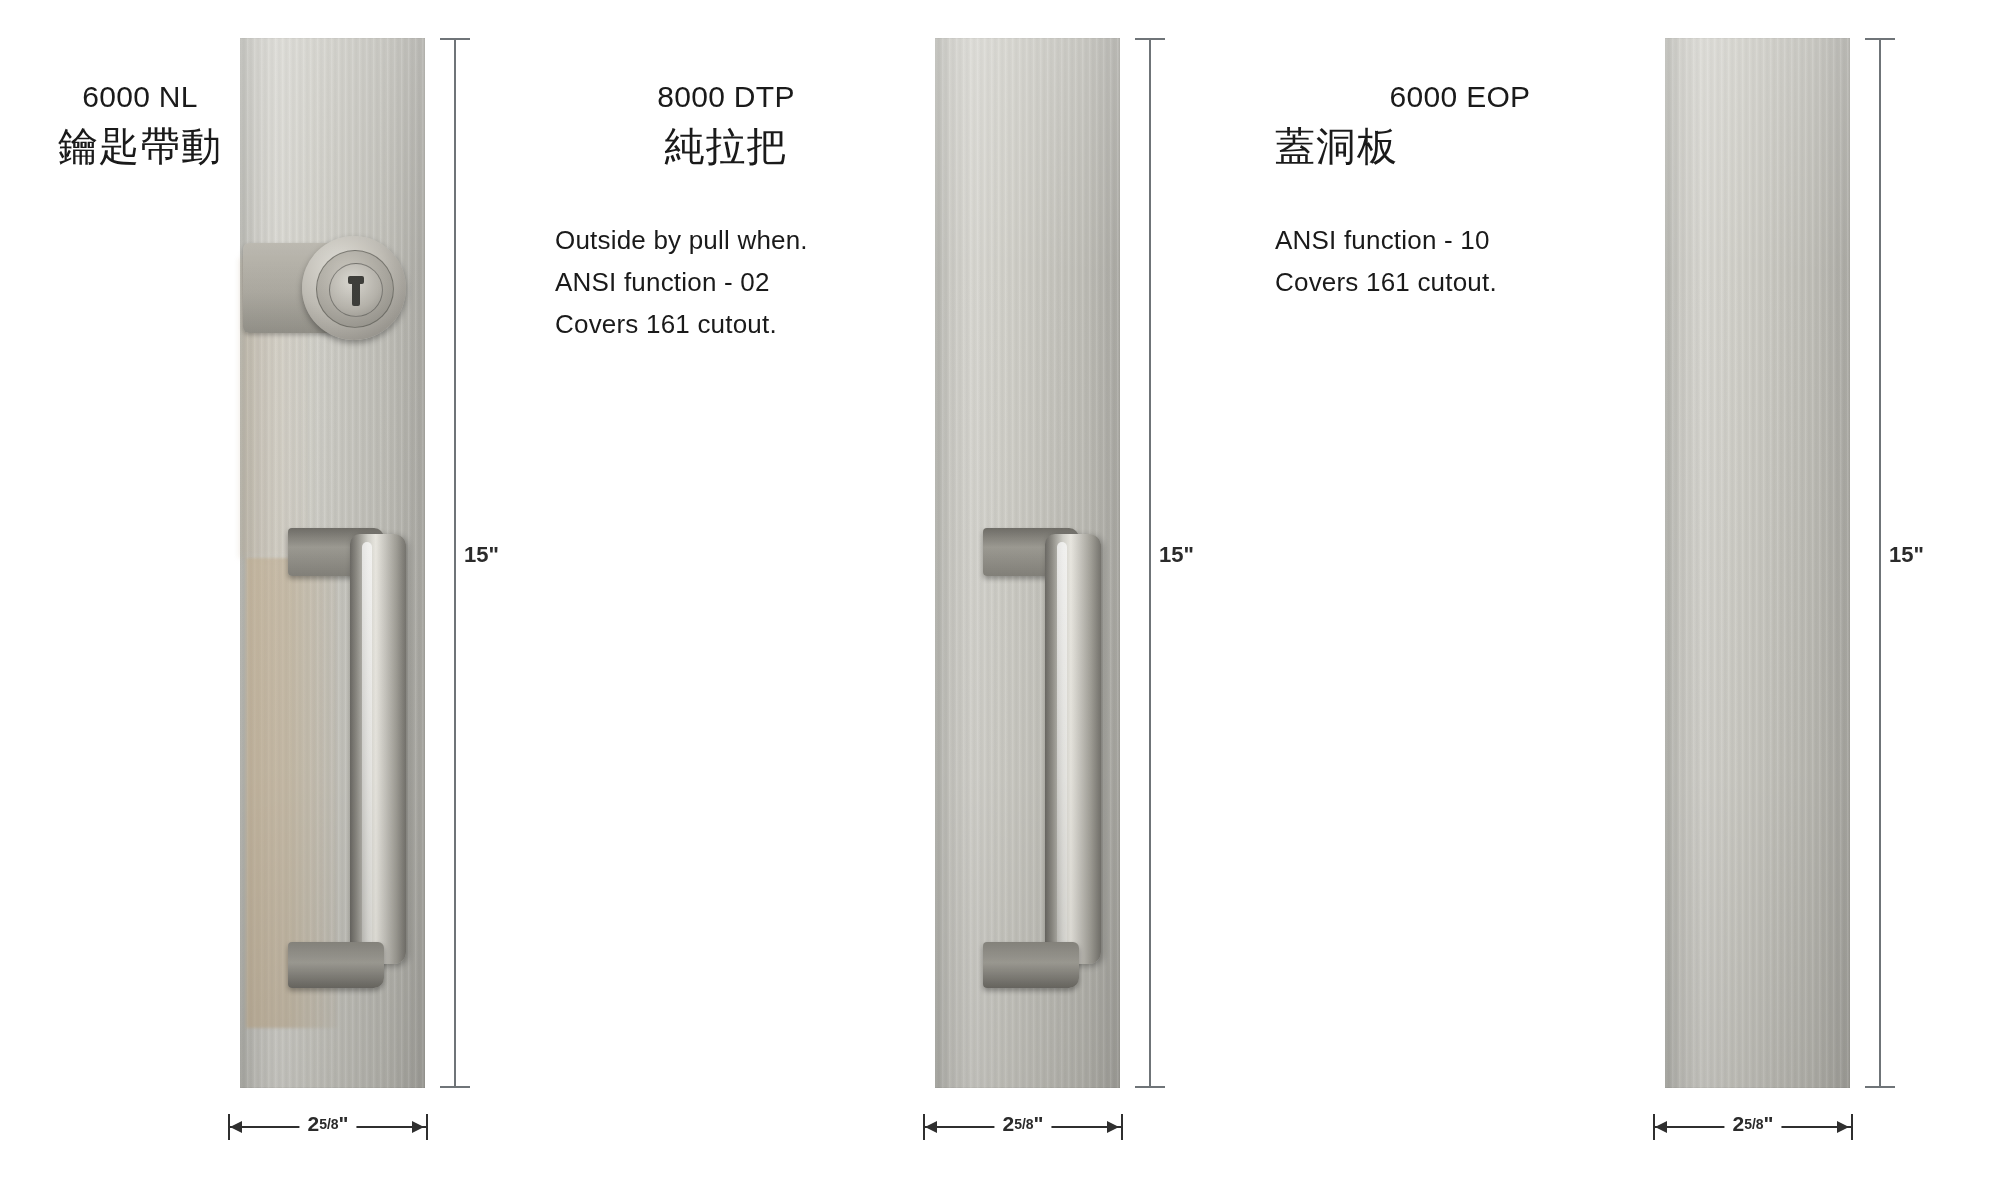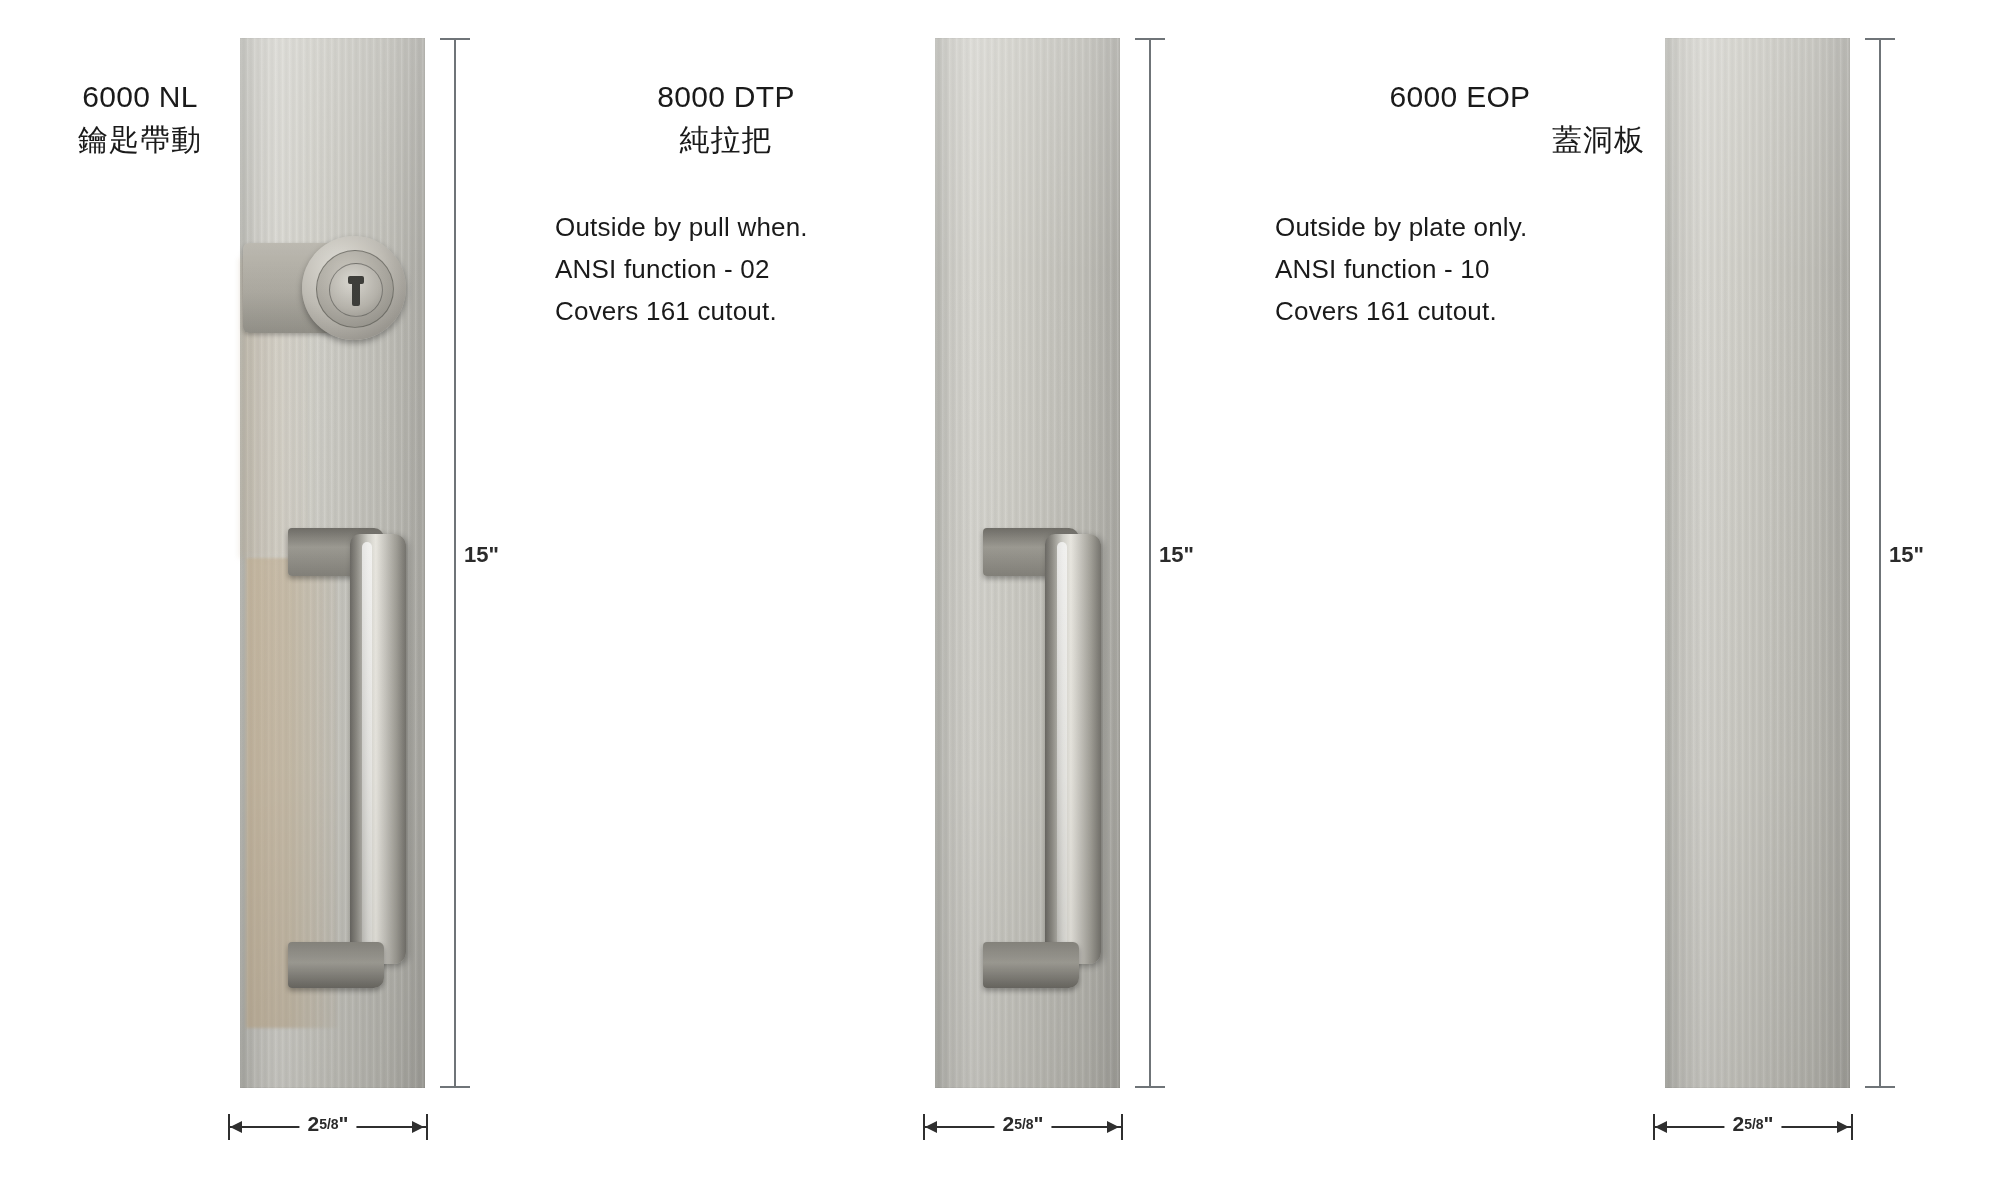--- a/index.html
+++ b/index.html
@@ -41,32 +41,32 @@
   .p1 .textblock { left: 10px;  width: 360px; text-align: left; }
   .p2 .textblock { left: 20px;  width: 380px; text-align: left; }
 
   .title-en {
     font-size: 30px;
     letter-spacing: 0.3px;
     line-height: 1.28;
     white-space: nowrap;
   }
   .title-zh {
-    font-size: 30px;
+    font-size: 40px;
     line-height: 1.32;
     letter-spacing: 1px;
     white-space: nowrap;
     margin-top: 4px;
   }
   .p0 .title-en { text-align: center; }
   .p0 .title-zh { text-align: center; }
   .p1 .title-en { text-align: center; padding-right: 18px; }
   .p1 .title-zh { text-align: center; padding-right: 18px; }
   .p2 .title-en { text-align: center; padding-right: 10px; }
-  .p2 .title-zh { text-align: right; padding-right: 10px; }
+  .p2 .title-zh { text-align: left; padding-right: 10px; }
 
   .spec-list {
     margin-top: 46px;
     font-size: 26px;
     line-height: 1.62;
     letter-spacing: 0.2px;
   }
   .spec-list div { white-space: nowrap; }
 
   
@@ -444,21 +444,20 @@
       <div class="label"><span>2</span><span class="frac">5/8</span><span>"</span></div>
     </div>
   </div>
 
   <div class="product p2">
 
     <div class="textblock">
       <div class="title-en">6000 EOP</div>
       <div class="title-zh">蓋洞板</div>
       <div class="spec-list">
-        <div>Outside by plate only.</div>
         <div>ANSI function - 10</div>
         <div>Covers 161 cutout.</div>
       </div>
     </div>
 
     <div class="plate-wrap">
       <div class="plate"></div>
     </div>
 
     <div class="dim-v">

